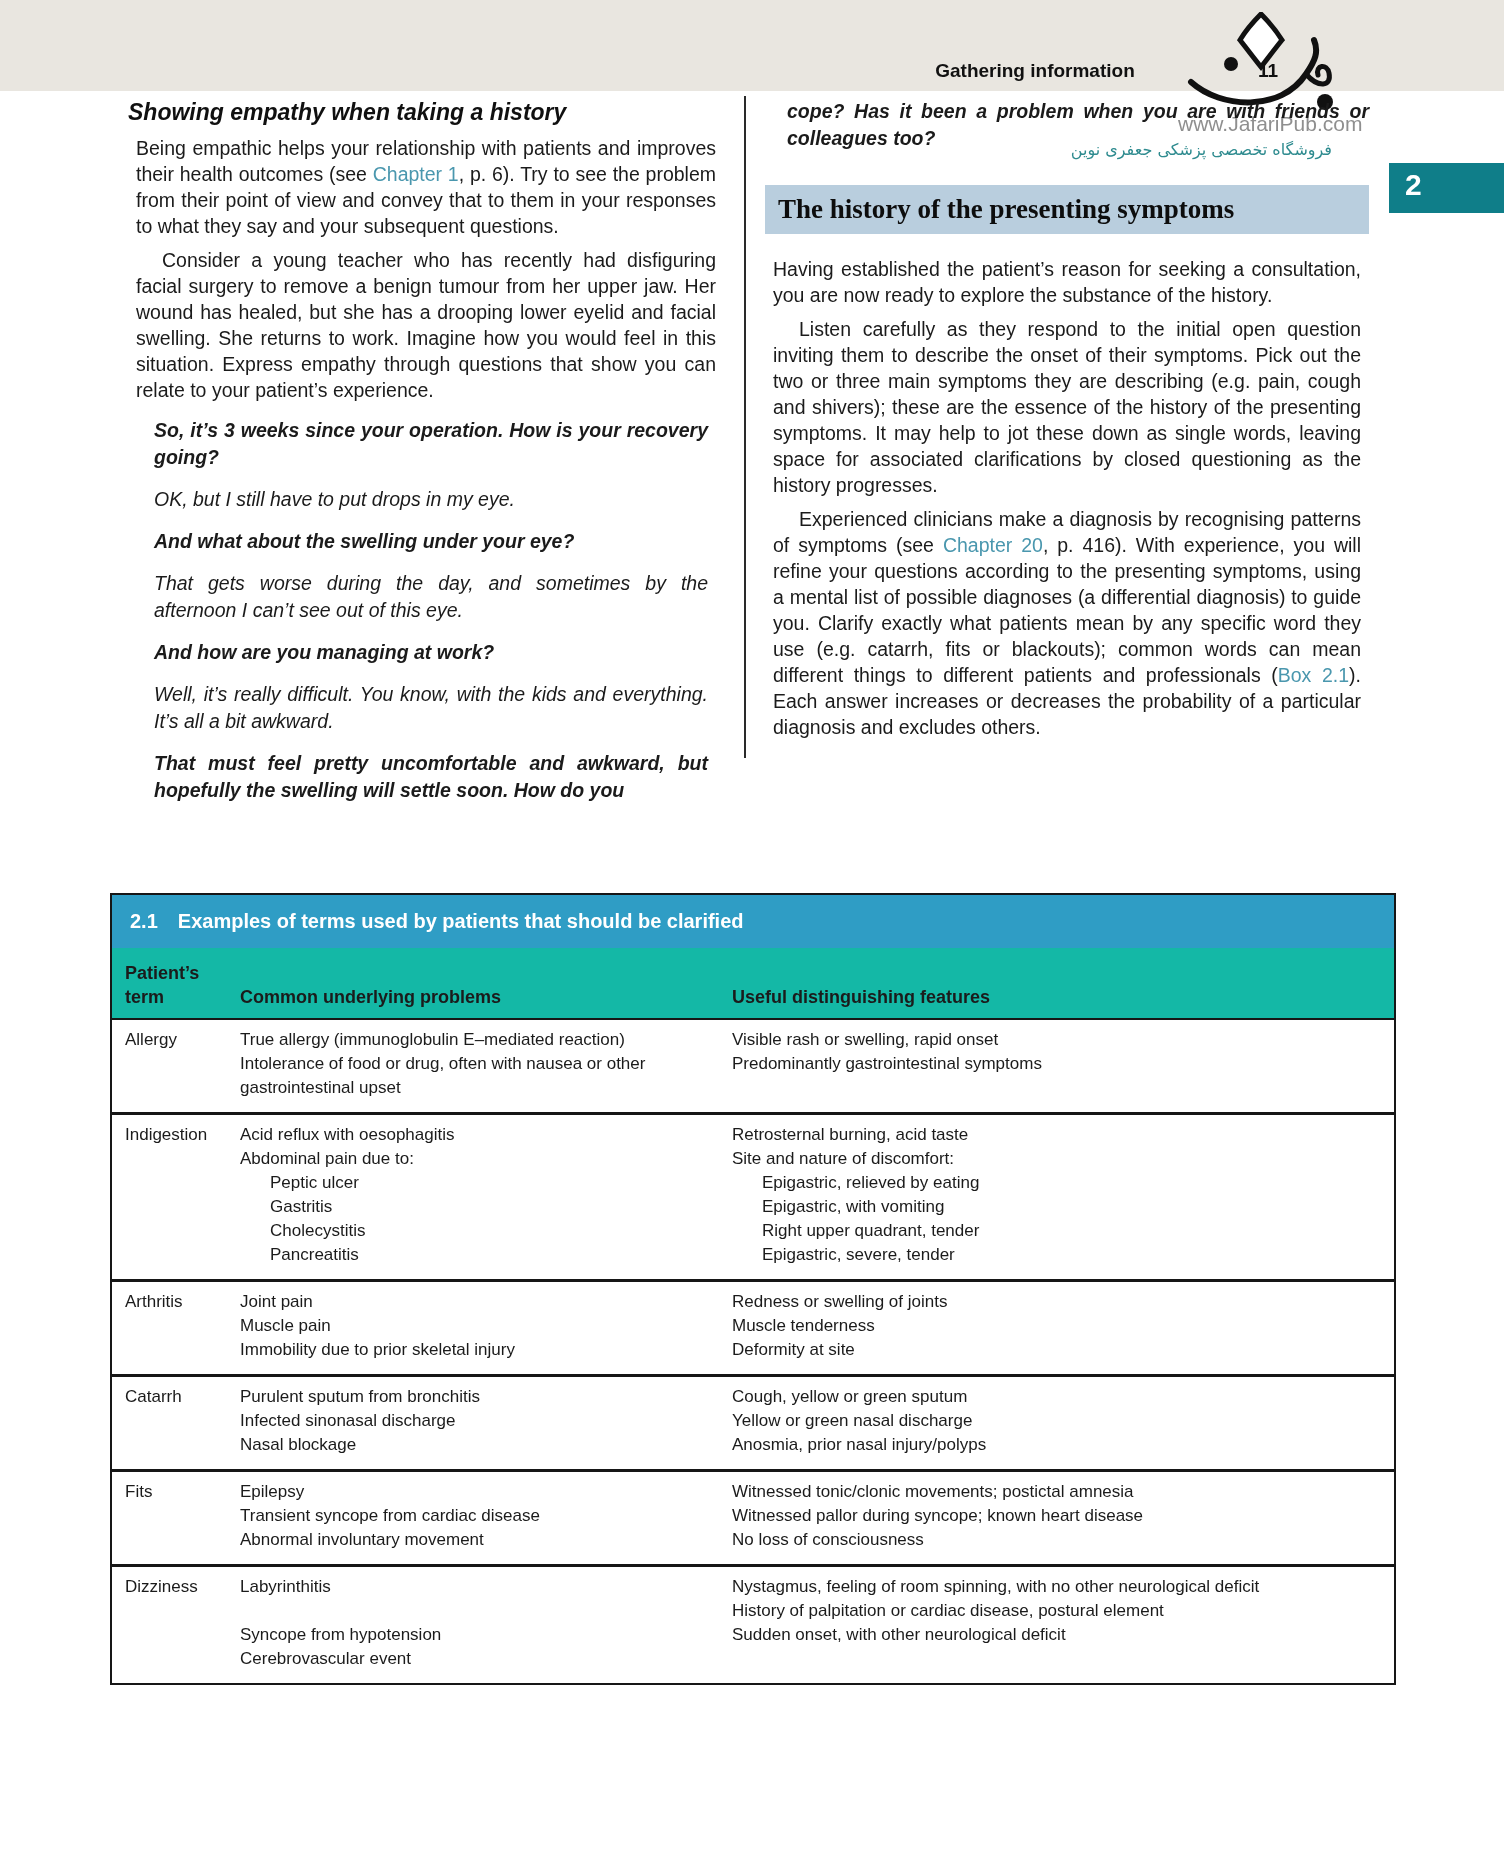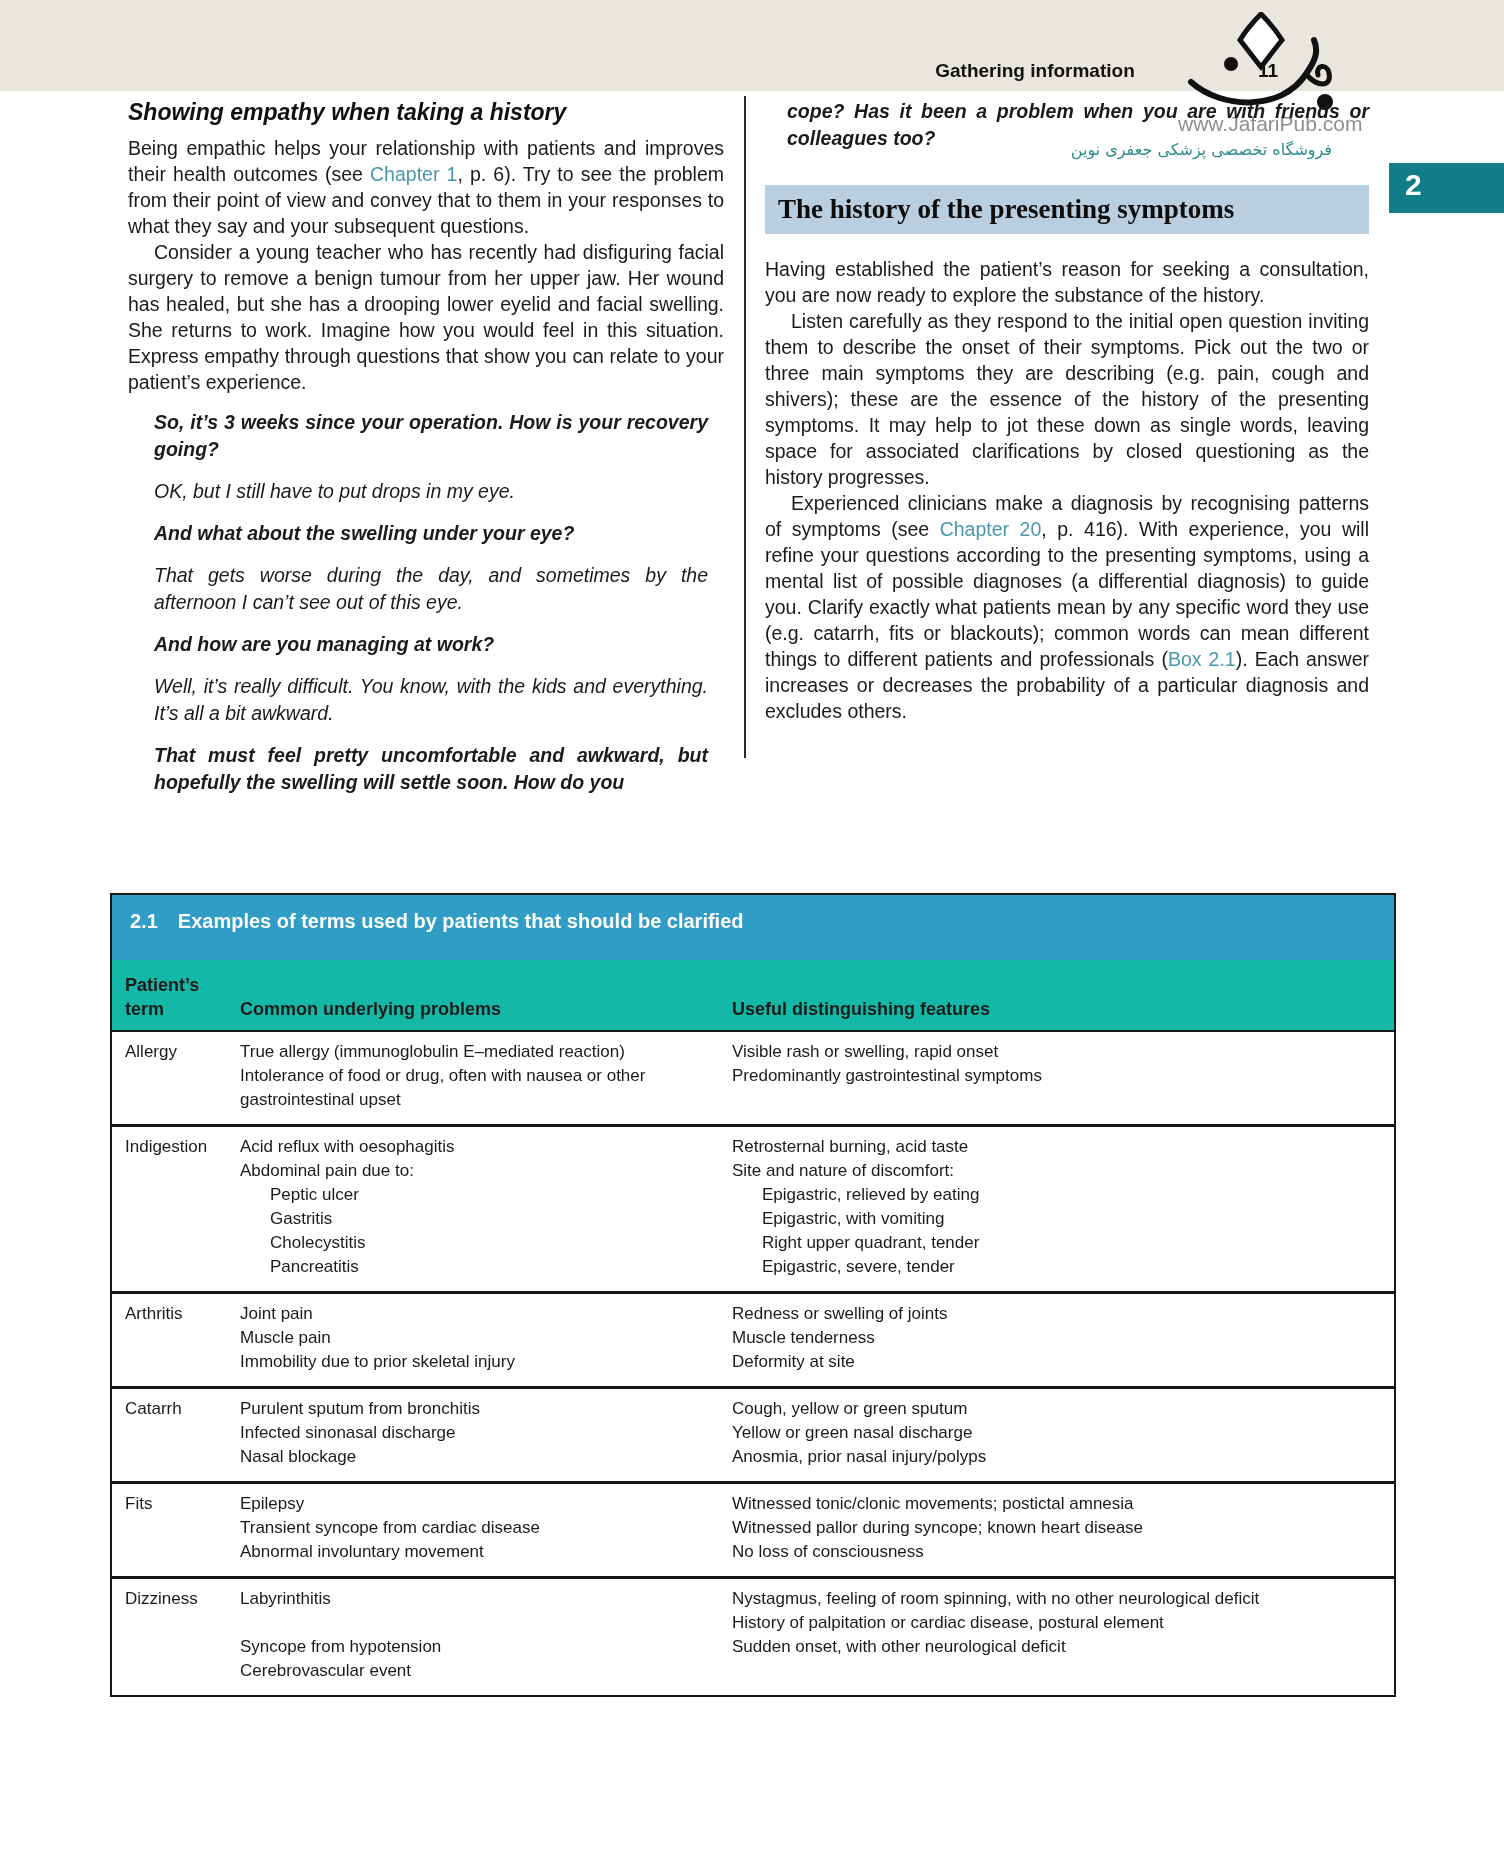--- a/index.html
+++ b/index.html
@@ -21,37 +21,37 @@
     background:#0f7e89; color:#fff; font-size:30px; font-weight:bold;
     padding:5px 0 0 16px; box-sizing:border-box; }
 
   .col-divider { position:absolute; left:744px; top:96px; width:2px; height:662px; background:#2a2a2a; }
 
   .col { position:absolute; top:98px; font-size:19.5px; line-height:26px; }
   .col-left  { left:128px; width:596px; }
   .col-right { left:765px; width:604px; }
 
   .section-heading { font-style:italic; font-weight:bold; font-size:23px; line-height:28px; margin:0 0 9px 0; color:#101010; }
-  p.body { margin:0; text-align:justify; }
+  p.body { margin:8px; text-align:justify; }
   p.body.ind1 { text-indent:26px; }
   a.xref { color:#4a97ae; text-decoration:none; }
 
   .dialogue { margin:14px 16px 0 26px; }
   .dline { font-style:italic; text-align:justify; line-height:27px; margin:0 0 15px 0; }
   .dline.clin { font-weight:bold; }
   .dline:last-child { margin-bottom:0; }
 
   .cont-dialogue { margin:0 0 0 22px; font-style:italic; font-weight:bold; text-align:justify; line-height:27px; }
   .heading-box { margin-top:33px; margin-bottom:22px; background:#b9cede; padding:8px 13px 9px;
     font-size:27px; line-height:32px; font-weight:bold; color:#0d0d0d;font-family:Liberation Serif, serif; }
 
   
   .box { position:absolute; left:110px; top:893px; width:1286px; box-sizing:border-box;
     border:2px solid #161616; background:#fff; font-size:17px; line-height:24px; }
-  .box-title { background:#2f9dc5; color:#ffffff; font-weight:bold; font-size:20px; padding:14px 18px 27px; }
+  .box-title { background:#2f9dc5; color:#ffffff; font-weight:bold; font-size:20px; padding:14px 18px 15px; }
   .box-title .num { margin-right:20px; }
   .grid3 { display:grid; grid-template-columns:128px 492px 1fr; }
   .thead { background:#14b8a6; font-weight:bold; font-size:18px; line-height:24px;
     padding:13px 0 9px; border-bottom:2px solid #161616; align-items:end; }
   .c1 { padding-left:13px; padding-right:8px; }
   .c3 { padding-right:52px; }
   .trow { padding:8px 0 12px; }
   .rows .trow + .trow { border-top:3px solid #161616; }
   .line { min-height:24px; }
   .line.ind { padding-left:30px; }

